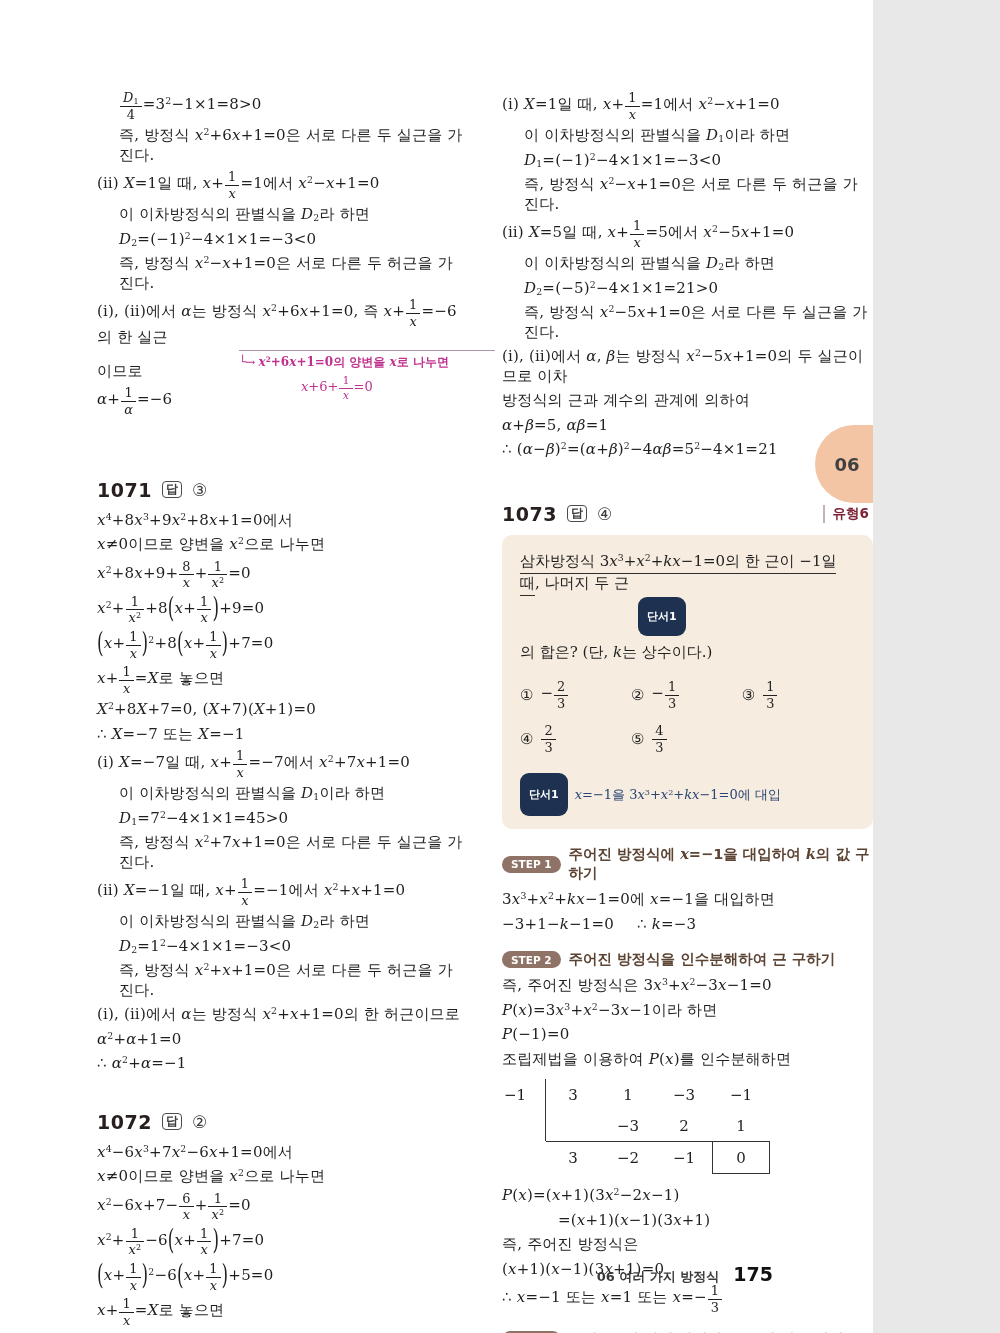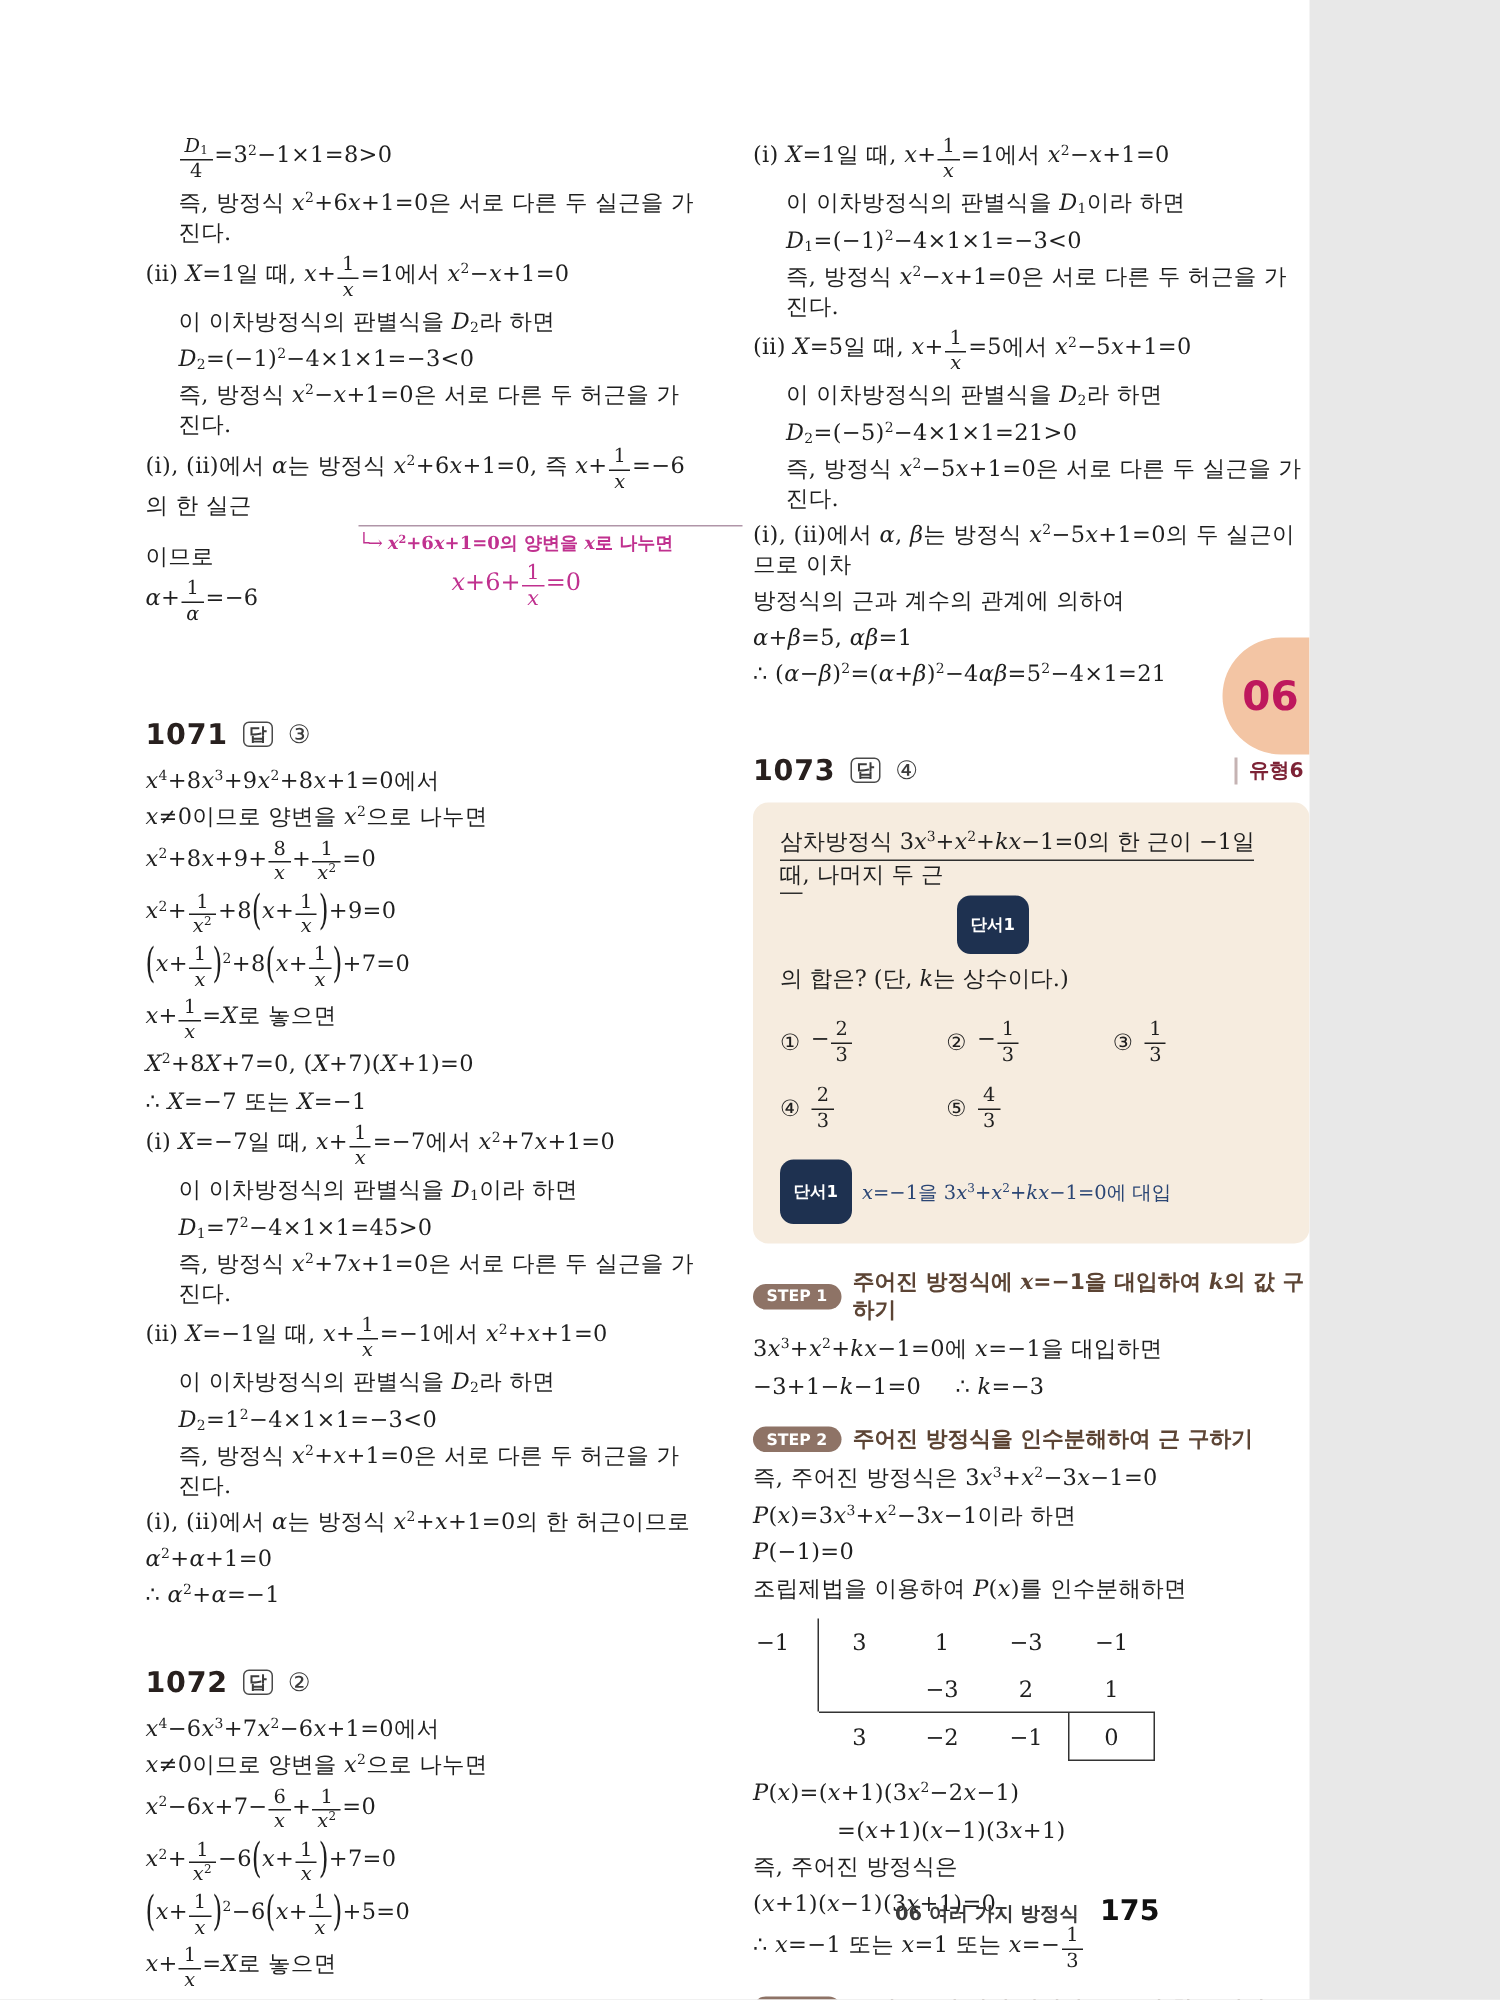--- a/index.html
+++ b/index.html
@@ -29,21 +29,21 @@
   .pans{font-size:17px;color:#3c3c3c;}
   .ptag{margin-left:auto;margin-right:4px;color:#7d2336;font-weight:700;font-size:13.5px;
         border-left:2px solid #c5b3b3;padding-left:8px;}
 
   
   .noteblk{position:relative;min-height:100px;}
   .nleft{position:absolute;left:0;top:4px;}
   .pnote{position:absolute;left:142px;top:-3px;width:256px;border-top:1.3px solid #b095a8;padding-top:3px;}
   .pl1{color:#c0318f;font-size:12px;font-weight:600;}
   .pl1 .cnr{font-weight:400;letter-spacing:-1px;}
-  .pl2{color:#c0318f;font-size:16px;margin:4px 0 0 62px;}
+  .pl2{color:#c0318f;font-size:13px;margin:4px 0 0 62px;}
 
   
   .pbox{background:#f6ecdf;border-radius:10px;padding:15px 18px 13px;margin:4px 0 16px;}
   .pbox .stmt{font-size:15px;line-height:1.5;}
   .us{border-bottom:1.3px solid #2e2e2e;padding-bottom:3px;}
   .cluerow{margin:2px 0 5px 118px;line-height:1;}
   .cbadge{display:inline-block;background:#1e3150;color:#fff;border-radius:9px;font-size:11px;
           font-weight:700;padding:14px 9px;font-family:"DejaVu Sans",sans-serif;}
   .choices{display:flex;flex-wrap:wrap;margin-top:10px;}
   .choice{width:33.1%;font-size:15px;margin:7px 0;display:flex;align-items:center;gap:7px;}
@@ -59,21 +59,21 @@
   .sd{display:grid;grid-template-columns:44px 54px 56px 56px 58px;margin:10px 0 12px 0;font-size:15px;}
   .sd div{height:31px;display:flex;align-items:center;justify-content:center;}
   .sd .dvr{border-right:1.4px solid #333;}
   .sd .dvc{justify-content:flex-start;padding-left:2px;}
   .sd .bb{border-bottom:1.4px solid #333;}
   .sd .zbox{border-left:1.4px solid #333;border-right:1.4px solid #333;border-bottom:1.4px solid #333;}
 
   
   .sidetab{position:absolute;right:0;top:425px;width:58px;height:78px;background:#f3c5a4;
            border-radius:39px 0 0 39px;display:flex;align-items:center;justify-content:center;}
-  .sidetab span{font-family:"DejaVu Sans",sans-serif;font-weight:800;font-size:27px;color:#be185d;padding-left:6px;}
+  .sidetab span{font-family:"DejaVu Sans",sans-serif;font-weight:800;font-size:18px;color:#404040;padding-left:6px;}
   .footer{position:absolute;top:1263px;right:100px;display:flex;align-items:baseline;gap:14px;
           font-family:"DejaVu Sans",sans-serif;text-align:center;}
   .fchap{font-size:13px;font-weight:700;color:#3a3a3a;}
   .fpage{font-size:19px;font-weight:800;color:#111;}
 </style>
 </head>
 <body>
 
 <div class="page">
   <div class="cols">

